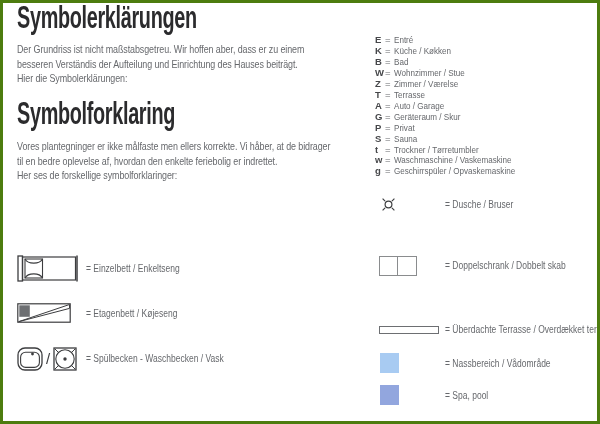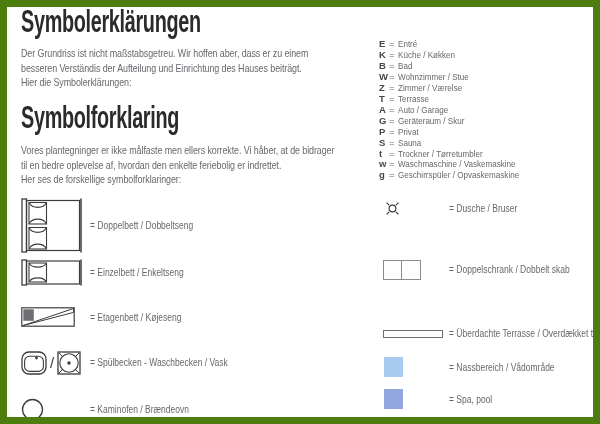--- a/index.html
+++ b/index.html
@@ -1,16 +1,16 @@
 <!DOCTYPE html>
 <html><head>
 <meta charset="utf-8">
 <style>
   html,body{margin:0;padding:0;background:#f2f2f2;}
-  .page{position:relative;width:600px;height:424px;background:#fff;border:7px solid #4d7c0f;
+  .page{position:relative;width:600px;height:424px;background:#fff;border:3px solid #4d7c0f;
         box-sizing:border-box;font-family:"Liberation Sans",sans-serif;overflow:hidden;
         margin:0 auto;color:#66686c;}
   .title{position:absolute;left:14px;margin:0;font-size:31px;font-weight:700;letter-spacing:-.5px;
          color:#2b2b2d;transform:scaleX(.64);transform-origin:0 0;white-space:nowrap;line-height:36px;}
   .para{position:absolute;left:14px;font-size:10.5px;line-height:14.6px;letter-spacing:-.1px;
         color:#66686c;transform:scaleX(.85);transform-origin:0 0;white-space:nowrap;}
   .lrow{position:absolute;left:14px;display:flex;align-items:center;}
   .iconcol{width:69px;display:flex;align-items:center;flex:none;}
   .lbl{font-size:10px;color:#66686c;white-space:nowrap;transform:scaleX(.85);
        transform-origin:0 50%;display:inline-block;}
@@ -44,36 +44,20 @@
     <div>Hier die Symbolerklärungen:</div>
   </div>
 
   <h1 class="title" style="top:93px">Symbolforklaring</h1>
   <div class="para" style="top:136px">
     <div>Vores plantegninger er ikke målfaste men ellers korrekte. Vi håber, at de bidrager</div>
     <div>til en bedre oplevelse af, hvordan den enkelte feriebolig er indrettet.</div>
     <div>Her ses de forskellige symbolforklaringer:</div>
   </div>
 
-  <div class="lrow" style="top:190px;height:56px">
-    <div class="iconcol">
-      <svg width="62" height="55" viewBox="0 0 62 55" fill="none" stroke="#3c3d3f">
-        <rect x="1" y="1" width="4.5" height="53" stroke-width="1.3"></rect>
-        <rect x="5.5" y="2.5" width="53" height="50" stroke-width="1.2"></rect>
-        <line x1="60" y1="0.5" x2="60" y2="54.5" stroke-width="1.5"></line>
-        <rect x="8" y="4.5" width="17.5" height="21.5" stroke-width="1.1"></rect>
-        <path d="M8 4.5 C11 11, 22.5 11, 25.5 4.5" stroke-width="1.1"></path>
-        <path d="M8 26 C11 19.5, 22.5 19.5, 25.5 26" stroke-width="1.1"></path>
-        <rect x="8" y="29.5" width="17.5" height="21.5" stroke-width="1.1"></rect>
-        <path d="M8 29.5 C11 36, 22.5 36, 25.5 29.5" stroke-width="1.1"></path>
-        <path d="M8 51 C11 44.5, 22.5 44.5, 25.5 51" stroke-width="1.1"></path>
-      </svg>
-    </div>
-    <span class="lbl">= Doppelbett / Dobbeltseng</span>
-  </div>
 
   <div class="lrow" style="top:252px;height:27px">
     <div class="iconcol">
       <svg width="62" height="27" viewBox="0 0 62 27" fill="none" stroke="#3c3d3f">
         <rect x="1" y="1" width="4.5" height="25" stroke-width="1.3"></rect>
         <rect x="5.5" y="2" width="53" height="23" stroke-width="1.2"></rect>
         <line x1="60" y1="0.5" x2="60" y2="26.5" stroke-width="1.5"></line>
         <rect x="8" y="4" width="17.5" height="19" stroke-width="1.1"></rect>
         <path d="M8 4 C11 9.5, 22.5 9.5, 25.5 4" stroke-width="1.1"></path>
         <path d="M8 23 C11 17.5, 22.5 17.5, 25.5 23" stroke-width="1.1"></path>
@@ -107,28 +91,20 @@
         <circle cx="12" cy="12" r="1.7" fill="#3c3d3f" stroke="none"></circle>
         <line x1="2" y1="2" x2="5.4" y2="5.4" stroke-width="1"></line>
         <line x1="22" y1="2" x2="18.6" y2="5.4" stroke-width="1"></line>
         <line x1="2" y1="22" x2="5.4" y2="18.6" stroke-width="1"></line>
         <line x1="22" y1="22" x2="18.6" y2="18.6" stroke-width="1"></line>
       </svg>
     </div>
     <span class="lbl">= Spülbecken - Waschbecken / Vask</span>
   </div>
 
-  <div class="lrow" style="top:391px;height:23px">
-    <div class="iconcol">
-      <svg width="24" height="23" viewBox="0 0 24 23" fill="none" stroke="#3c3d3f">
-        <circle cx="11.5" cy="11.5" r="10" stroke-width="1.4"></circle>
-      </svg>
-    </div>
-    <span class="lbl">= Kaminofen / Brændeovn</span>
-  </div>
 
   <div class="codes">
     <div class="crow">
         <b class="code">E</b>
         <span class="eq">=</span>
         <span class="cl">Entré</span>
       </div>
     <div class="crow">
         <b class="code">K</b>
         <span class="eq">=</span>

